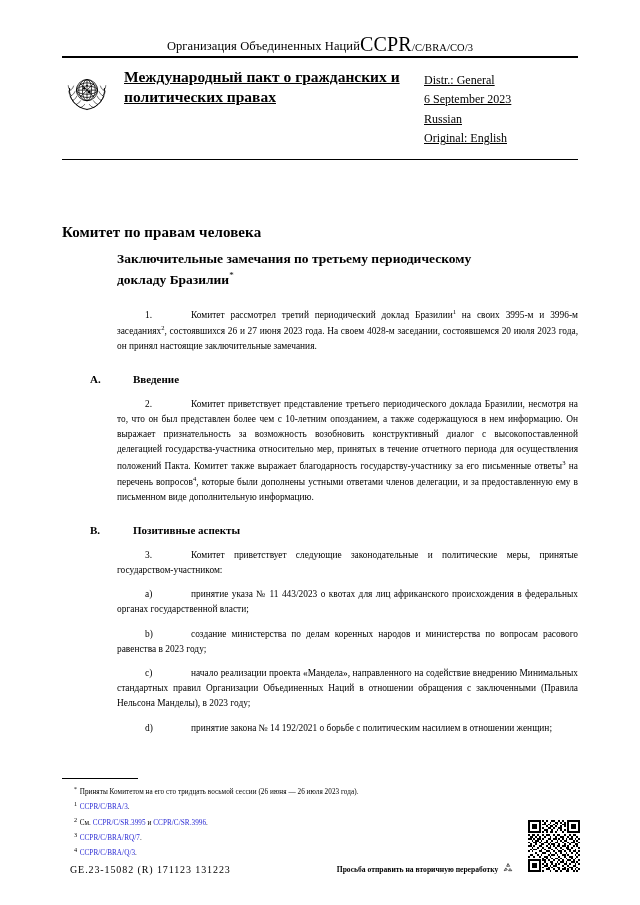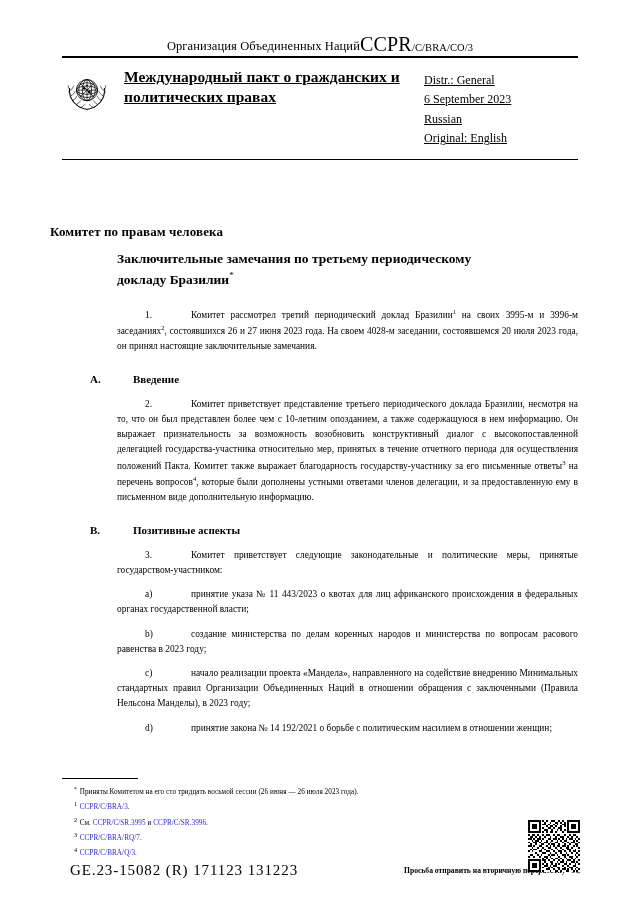--- a/index.html
+++ b/index.html
@@ -89,23 +89,23 @@
     flex: 0 0 auto;
   }
 
   .mast-rule-bottom {
     margin-top: 6px;
   }
 
   
   .committee {
     position: absolute;
-    left: 50px;
+    left: 62px;
     top: 224px;
-    font-size: 13px;
+    font-size: 15px;
     font-weight: bold;
     letter-spacing: 0.1px;
   }
 
   .content {
     position: absolute;
     left: 62px;
     top: 250px;
     width: 516px;
   }
@@ -193,21 +193,21 @@
   
   .footer {
     position: absolute;
     left: 62px;
     top: 862px;
     width: 516px;
     display: flex;
     align-items: center;
   }
   .job-number {
-    font-size: 15px;
+    font-size: 10px;
     letter-spacing: 0.9px;
     white-space: nowrap;
     padding-left: 8px;
   }
   .recycle-note {
     margin-left: 106px;
     font-size: 7.6px;
     font-weight: bold;
     white-space: nowrap;
     display: flex;

